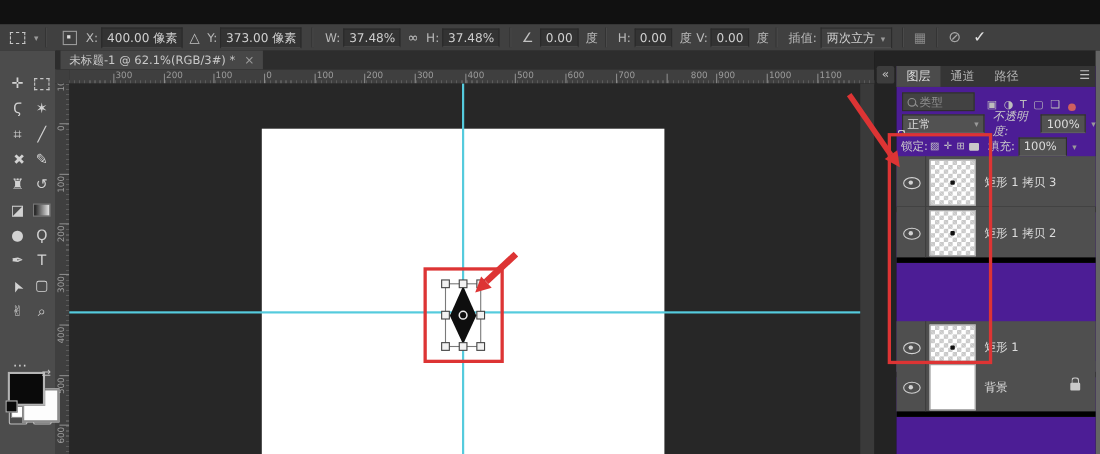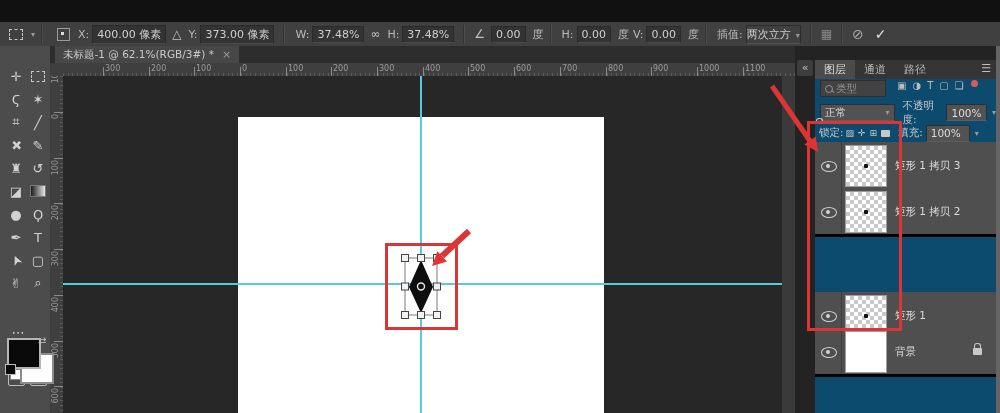--- a/index.html
+++ b/index.html
@@ -17,21 +17,21 @@
       display:flex;align-items:center;font-size:11px;color:#b9b9b9;border-bottom:1px solid #282828;}
   .ob-sep{width:1px;height:18px;background:#333;border-right:1px solid #4d4d4d;margin:0 6px;}
   .ob-field{background:#333;border:1px solid #2a2a2a;border-bottom-color:#4a4a4a;
       color:#cfcfcf;padding:1px 4px;margin:0 3px;font-size:11px;white-space:nowrap;}
   .ob-label{margin-left:4px;white-space:nowrap;}
   .ob-icon{color:#c2c2c2;margin:0 3px;font-size:12px;}
   .dashedbox{display:inline-block;width:12px;height:9px;border:1px dashed #c6c6c6;}
   .refpoint{display:inline-block;width:11px;height:11px;border:1px solid #9a9a9a;position:relative;margin:0 4px 0 8px;}
   .refpoint:after{content:"";position:absolute;left:3px;top:3px;width:3px;height:3px;background:#ddd;}
   .ob-drop{background:#404040;border:1px solid #2c2c2c;border-bottom-color:#525252;
-      color:#cfcfcf;padding:1px 0;margin:0 3px;white-space:nowrap;}
+      color:#cfcfcf;padding:1px 5px;margin:0 3px;white-space:nowrap;}
   .chev{font-size:8px;color:#9a9a9a;margin-left:5px;}
   
   #tabstrip{left:50px;top:46px;width:745px;height:17px;background:#2d2d2d;}
   #doctab{position:absolute;left:5px;top:0;height:17px;background:#474747;color:#c9c9c9;
       font-size:10.5px;line-height:17px;padding:0 8px;white-space:nowrap;}
   #doctab .closex{color:#9a9a9a;margin-left:8px;font-size:11px;}
   
   #toolbar{left:0;top:46px;width:50px;height:367px;background:#4c4c4c;border-right:1px solid #3a3a3a;}
   .tool{position:absolute;width:20px;height:20px;display:flex;align-items:center;justify-content:center;
       color:#d2d2d2;font-size:13px;cursor:default;}
@@ -58,40 +58,40 @@
   #canvas{left:238px;top:117px;width:366px;height:296px;background:#ffffff;}
   .guide-v{left:420px;top:76px;width:1.5px;height:337px;background:#55cbdd;z-index:12;}
   .guide-h{left:63px;top:283px;width:719px;height:1.5px;background:#55cbdd;z-index:12;}
   #scrollstrip{left:782px;top:76px;width:13px;height:337px;background:#3a3a3a;}
   
   #dockgap{left:795px;top:46px;width:205px;height:14px;background:#232323;}
   #gapstrip{left:795px;top:60px;width:20px;height:353px;background:#232323;}
   #collapsebtn{left:797px;top:60px;width:16px;height:16px;background:#3d3d3d;border-radius:2px;
       color:#c0c0c0;font-size:11px;text-align:center;line-height:15px;}
   #rightedge{left:996px;top:46px;width:4px;height:367px;background:#646464;}
-  #panel{left:815px;top:60px;width:181px;height:353px;background:#0c4a6e;}
+  #panel{left:815px;top:60px;width:181px;height:353px;background:#4c1d95;}
   #paneltabs{position:absolute;left:0;top:0;width:181px;height:19px;background:#353535;display:flex;}
   .ptab{font-size:11px;padding:0 9px;line-height:19px;color:#b5b5b5;}
   .ptab.active{background:#4b4b4b;color:#dedede;}
   #panelmenu{position:absolute;right:5px;top:2px;color:#c0c0c0;font-size:11px;}
-  #filterrow{position:absolute;left:0;top:20px;width:181px;height:21px;display:flex;align-items:flex-start;}
+  #filterrow{position:absolute;left:0;top:20px;width:181px;height:21px;display:flex;align-items:flex-end;}
   #filterdrop{background:#424242;border:1px solid #2e2e2e;color:#8f8f8f;font-size:10.5px;
       padding:0 4px;margin-left:5px;height:15px;display:flex;align-items:center;width:56px;}
   .mag{display:inline-block;width:6px;height:6px;border:1px solid #8f8f8f;border-radius:50%;position:relative;margin-right:3px;}
   .mag:after{content:"";position:absolute;left:5px;top:5px;width:4px;height:1px;background:#8f8f8f;transform:rotate(45deg);}
   .ficon{color:#bdbdbd;font-size:10px;margin:0 3px;}
   #filterdot{width:7px;height:7px;border-radius:50%;background:#cf5f5f;margin-left:4px;}
   #blendrow{position:absolute;left:0;top:42px;width:181px;height:21px;display:flex;align-items:center;font-size:10.5px;color:#c9c9c9;}
   .pfield{background:#525252;border:1px solid #2e2e2e;border-bottom-color:#5e5e5e;color:#dcdcdc;
       padding:0 4px;height:15px;display:flex;align-items:center;justify-content:space-between;}
   #blendsel{width:72px;margin-left:5px;}
   #lockrow{position:absolute;left:0;top:63px;width:181px;height:20px;display:flex;align-items:center;font-size:10.5px;color:#c9c9c9;}
   .lockicon{color:#c5c5c5;font-size:9px;margin:0 2px;}
   #layerrows{position:absolute;left:0;top:82px;width:181px;height:271px;}
-  .layerrow{position:absolute;left:0;width:181px;height:46px;background:#4f4f4f;border-bottom:3px solid #000000;}
+  .layerrow{position:absolute;left:0;width:181px;height:46px;background:#4f4f4f;border-bottom:5px solid #000000;}
   .eyecol{position:absolute;left:0;top:0;width:26px;height:46px;border-right:1px solid #3c3c3c;}
   .eye{position:absolute;left:6px;top:19px;width:14px;height:9px;border:1px solid #d2d2d2;border-radius:50%;}
   .eye:after{content:"";position:absolute;left:4px;top:1.5px;width:4px;height:4px;border-radius:50%;background:#d2d2d2;}
   .thumb{position:absolute;left:30px;top:3px;width:40px;height:40px;border:1px solid #9c9c9c;background:#fff;}
   .thumb.checker{background-image:
       linear-gradient(45deg,#c9c9c9 25%,transparent 25%,transparent 75%,#c9c9c9 75%),
       linear-gradient(45deg,#c9c9c9 25%,transparent 25%,transparent 75%,#c9c9c9 75%);
       background-size:8px 8px;background-position:0 0,4px 4px;}
   .thumbdot{position:absolute;left:18px;top:18px;width:4px;height:4px;background:#101010;border-radius:1px;}
   .lname{position:absolute;left:80px;top:17px;font-size:10.5px;color:#dcdcdc;white-space:nowrap;}
@@ -211,21 +211,21 @@
       <span class="rlabel" style="left: 316px; top: 1px;">300</span>
       <span class="rtickv" style="left: 314px; top: 4px; height: 9px;"></span>
       <span class="rlabel" style="left: 362px; top: 1px;">400</span>
       <span class="rtickv" style="left: 360px; top: 4px; height: 9px;"></span>
       <span class="rlabel" style="left: 407px; top: 1px;">500</span>
       <span class="rtickv" style="left: 405px; top: 4px; height: 9px;"></span>
       <span class="rlabel" style="left: 453px; top: 1px;">600</span>
       <span class="rtickv" style="left: 451px; top: 4px; height: 9px;"></span>
       <span class="rlabel" style="left: 499px; top: 1px;">700</span>
       <span class="rtickv" style="left: 497px; top: 4px; height: 9px;"></span>
-      <span class="rlabel" style="left: 545px; top: 1px;">800</span>
+      <span class="rlabel" style="left: 545px; top: 1px; padding-left: 20px;">800</span>
       <span class="rtickv" style="left: 543px; top: 4px; height: 9px;"></span>
       <span class="rlabel" style="left: 590px; top: 1px;">900</span>
       <span class="rtickv" style="left: 588px; top: 4px; height: 9px;"></span>
       <span class="rlabel" style="left: 636px; top: 1px;">1000</span>
       <span class="rtickv" style="left: 634px; top: 4px; height: 9px;"></span>
       <span class="rlabel" style="left: 682px; top: 1px;">1100</span>
       <span class="rtickv" style="left: 680px; top: 4px; height: 9px;"></span>
     </div>
   <div id="ruler-left" class="abs">
       <span class="rlabel" style="left: 1px; top: -8px; writing-mode: vertical-rl; transform: rotate(180deg);">100</span>
@@ -292,21 +292,21 @@
           <span class="ficon">▢</span>
           <span class="ficon">❏</span>
         </span>
       <span id="filterdot"></span>
     </div>
     <div id="blendrow">
       <span class="pfield" id="blendsel">
           <span>正常</span>
           <span class="chev">▾</span>
         </span>
-      <span style="margin-left:8px;">不透明度:</span>
+      <span style="margin-left:8px;font-style:italic;">不透明度:</span>
       <span class="pfield" style="width:34px;margin-left:3px;">
           <span>100%</span>
         </span>
       <span class="chev">▾</span>
     </div>
     <div id="lockrow">
       <span style="margin-left:4px;">锁定:</span>
       <span id="lockicons" style="display:flex;align-items:center;">
           <span class="lockicon">▨</span>
           <span class="lockicon">✛</span>

